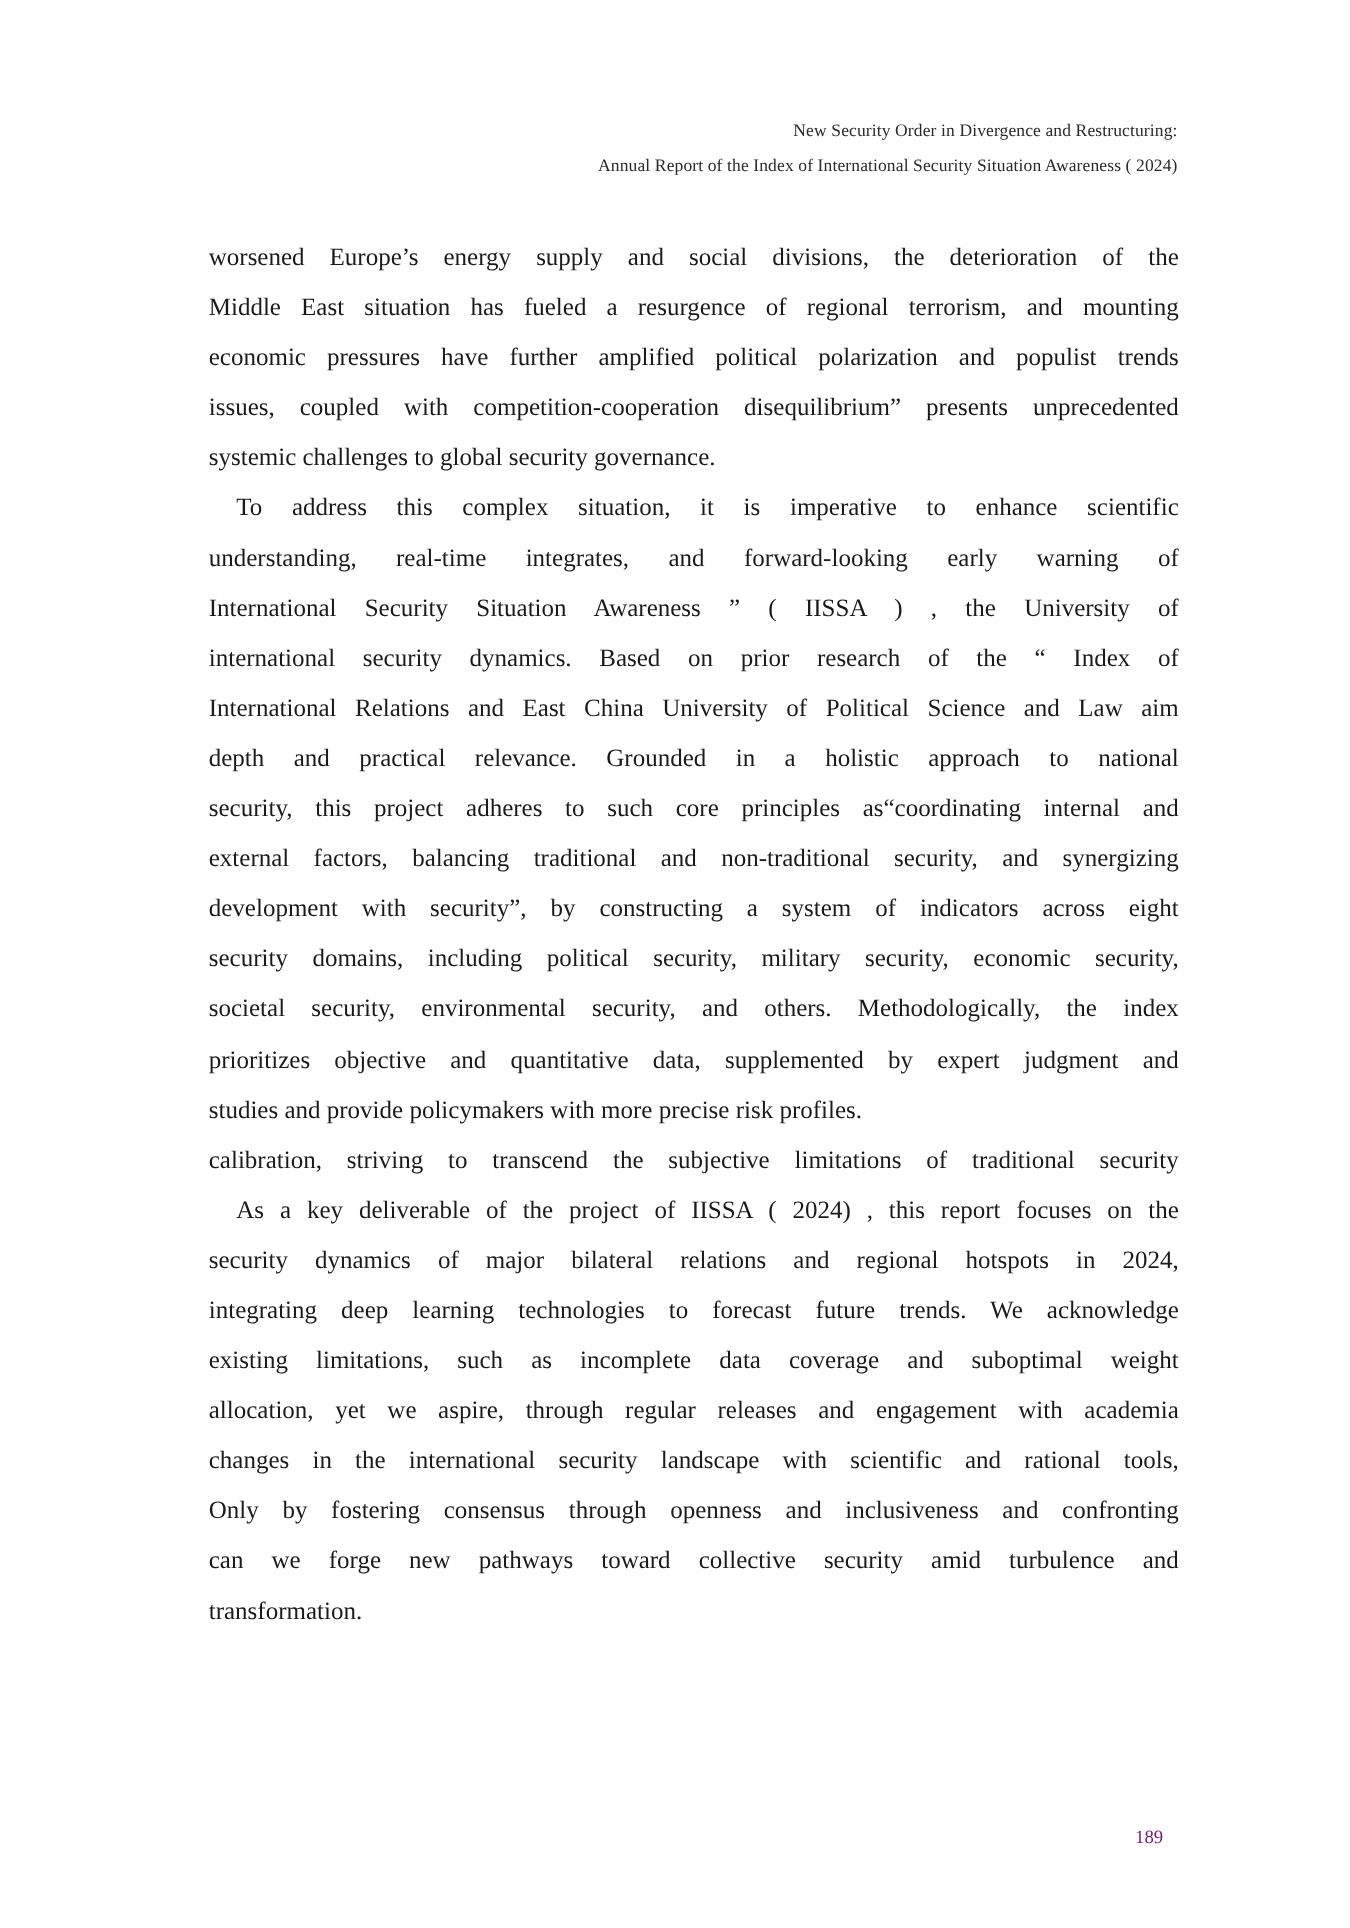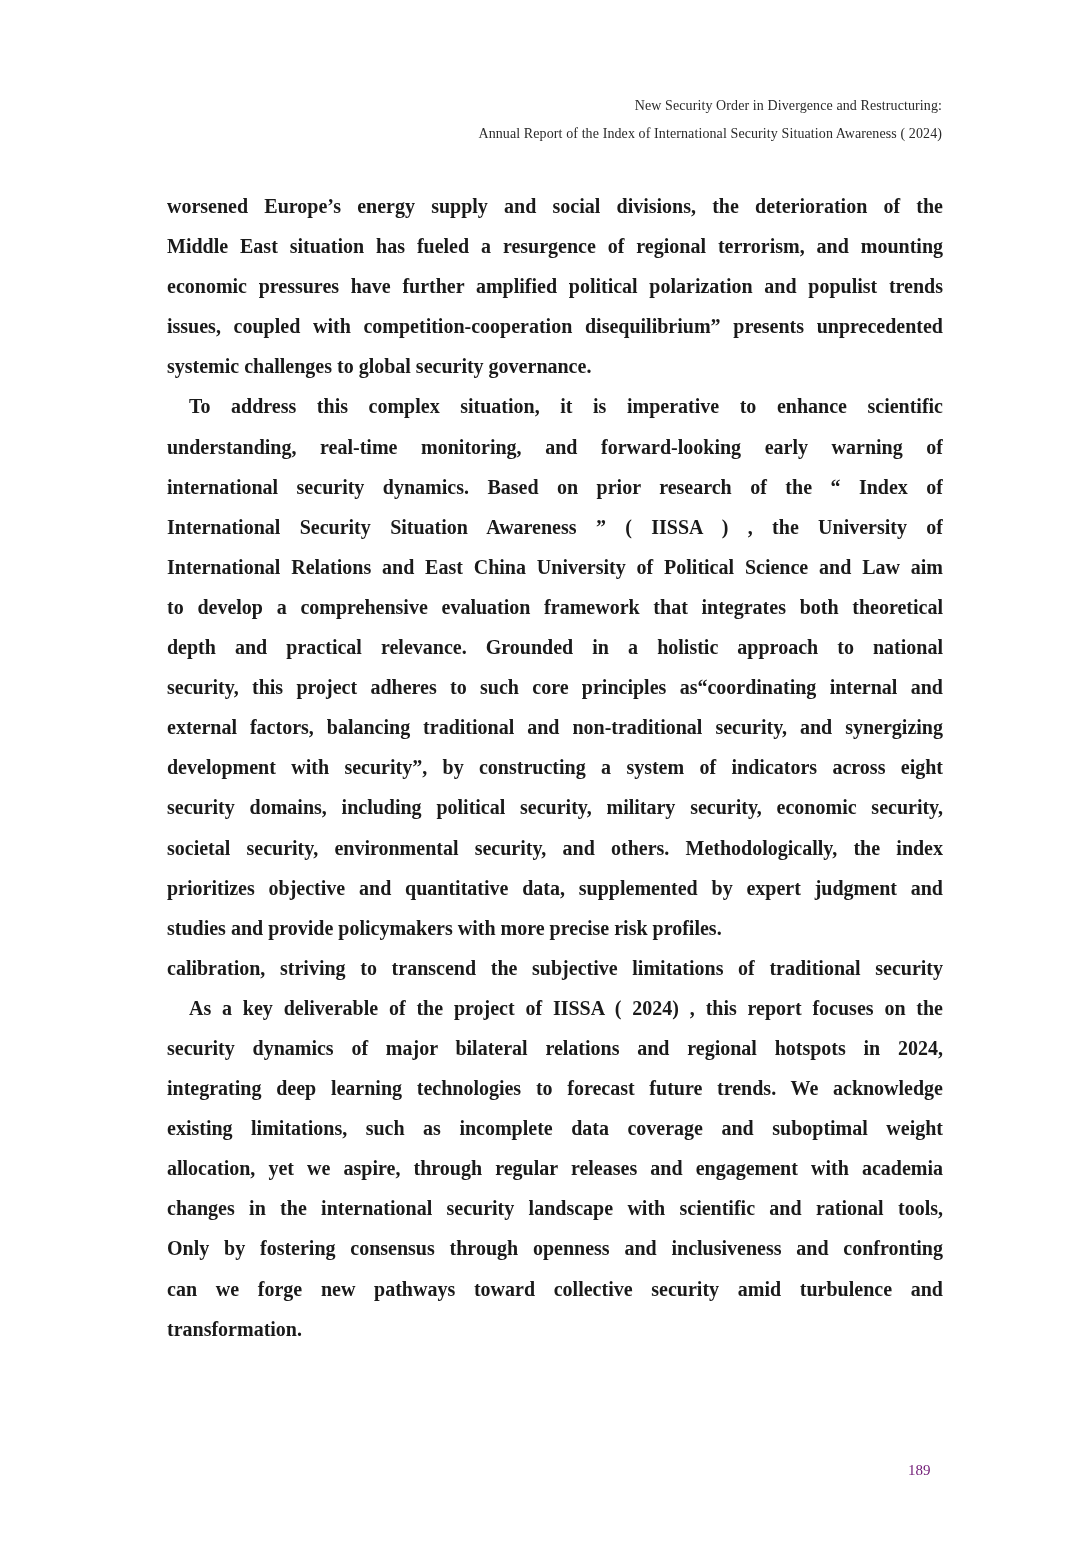--- a/index.html
+++ b/index.html
@@ -2,21 +2,21 @@
 <html><head>
 <meta charset="utf-8">
 <style>
   html, body { margin:0; padding:0; background:#ffffff; }
   body { width:1080px; height:1542px; position:relative; overflow:hidden;
          font-family:"Liberation Serif", "DejaVu Serif", serif; color:#1a1a1a; }
   .header { position:absolute; right:138px; top:92px; text-align:right;
             font-size:14px; line-height:28px; color:#2a2a2a; letter-spacing:0.1px;margin-left:20px; }
   .body-text { position:absolute; left:167px; top:186px; width:776px; }
   .line { font-size:20px; height:40.1px; line-height:40.1px; white-space:nowrap;
-          text-align:justify; text-align-last:justify; overflow:hidden;font-weight:bold; }
+          text-align:justify; text-align-last:justify; overflow:hidden; }
   .line.last { text-align-last:left; }
   .line.indent { padding-left:22px; }
   .page-number { position:absolute; left:908px; top:1462px; font-size:15px; color:#701a75; }
 </style>
 </head>
 <body>
 
 <div class="header">
   <div>New Security Order in Divergence and Restructuring:</div>
   <div>Annual Report of the Index of International Security Situation Awareness ( 2024)</div>
@@ -25,25 +25,24 @@
 <div class="body-text" id="body-text">
     <div>
       <div class="line">worsened Europe’s energy supply and social divisions, the deterioration of the</div>
       <div class="line">Middle East situation has fueled a resurgence of regional terrorism, and mounting</div>
       <div class="line">economic pressures have further amplified political polarization and populist trends</div>
       <div class="line">issues, coupled with competition-cooperation disequilibrium” presents unprecedented</div>
       <div class="line last">systemic challenges to global security governance.</div>
     </div>
     <div>
       <div class="line indent">To address this complex situation, it is imperative to enhance scientific</div>
-      <div class="line">understanding, real-time monitoring, and forward-looking early warning of</div>
+      <div class="line">understanding, real-time integrates, and forward-looking early warning of</div>
+      <div class="line">International Security Situation Awareness ” ( IISSA ) , the University of</div>
       <div class="line">international security dynamics. Based on prior research of the “ Index of</div>
-      <div class="line">International Security Situation Awareness ” ( IISSA ) , the University of</div>
       <div class="line">International Relations and East China University of Political Science and Law aim</div>
-      <div class="line">to develop a comprehensive evaluation framework that integrates both theoretical</div>
       <div class="line">depth and practical relevance. Grounded in a holistic approach to national</div>
       <div class="line">security, this project adheres to such core principles as“coordinating internal and</div>
       <div class="line">external factors, balancing traditional and non-traditional security, and synergizing</div>
       <div class="line">development with security”, by constructing a system of indicators across eight</div>
       <div class="line">security domains, including political security, military security, economic security,</div>
       <div class="line">societal security, environmental security, and others. Methodologically, the index</div>
       <div class="line">prioritizes objective and quantitative data, supplemented by expert judgment and</div>
       <div class="line last">studies and provide policymakers with more precise risk profiles.</div>
       <div class="line">calibration, striving to transcend the subjective limitations of traditional security</div>
     </div>

